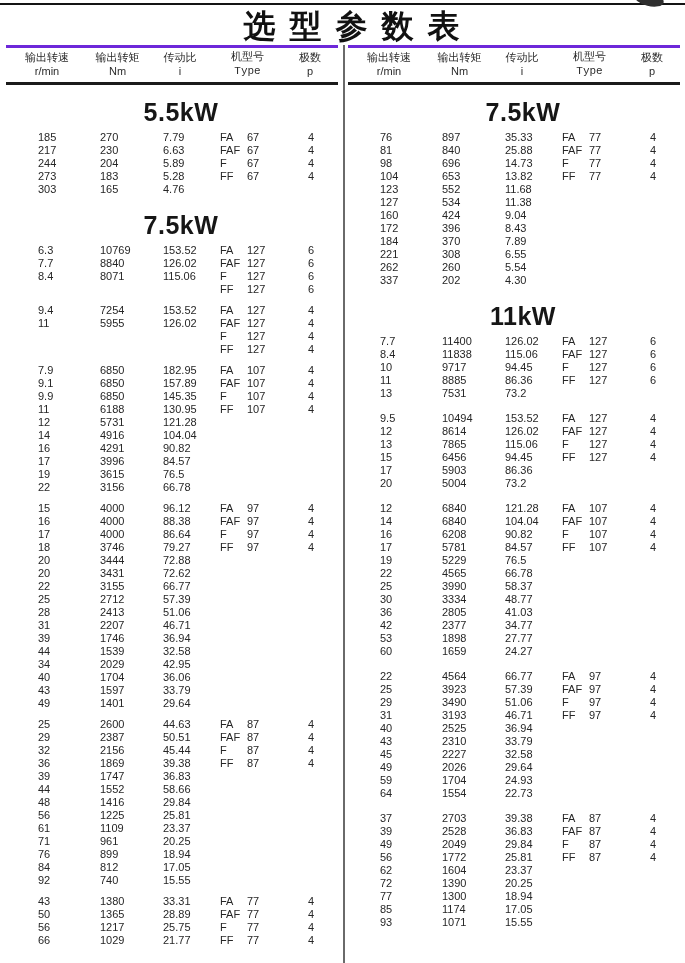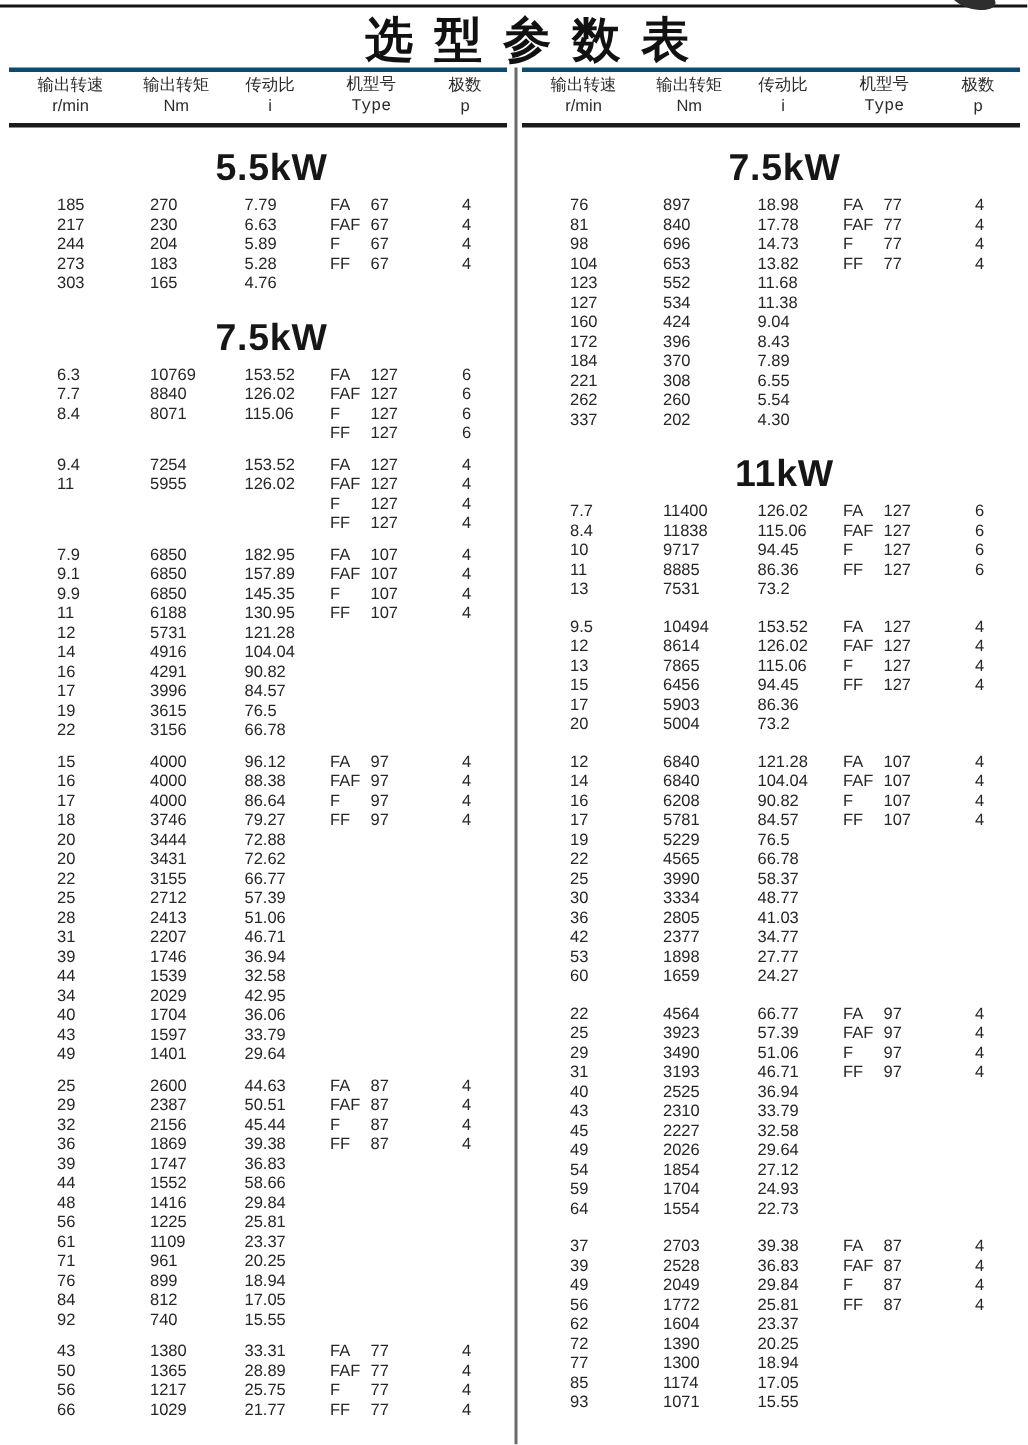--- a/index.html
+++ b/index.html
@@ -11,21 +11,21 @@
   .corner-blob{position:absolute;top:-8px;right:21px;width:30px;height:14px;background:#2e2e2e;border-radius:50%;transform:rotate(14deg);}
   .title{
     position:absolute;top:5px;left:16px;width:100%;margin:0;text-align:center;
     font-size:32px;font-weight:bold;letter-spacing:14px;color:#111;white-space:nowrap;
   }
   .divider{position:absolute;left:343px;top:45px;width:2px;height:918px;background:#6a6a6a;}
   .col{position:absolute;top:45px;width:332px;}
   .col-left{left:6px;}
   .col-right{left:348px;}
   .thead{
-    border-top:3px solid #0c4a6e;border-bottom:3px solid #1b1b1b;
+    border-top:3px solid #6d28d9;border-bottom:3px solid #1b1b1b;
     display:flex;padding:3px 0 4px 0;box-sizing:border-box;
   }
   .hc{text-align:center;font-size:11px;line-height:13px;color:#2b2b2b;}
   .hc .u{margin-top:1px;}
   .hw1{width:82px;} .hw2{width:59px;} .hw3{width:66px;} .hw4{width:69px;font-family:Liberation Mono, monospace;} .hw5{width:56px;}
   .kw{
     font-size:25px;font-weight:bold;color:#161616;
     margin:16px 0 6px 0;padding-left:18px;line-height:26px;letter-spacing:0.5px;text-align:center;
   }
   .body-area .kw:first-child{margin-top:14px;}
@@ -556,29 +556,29 @@
         <div>极数</div>
         <div class="u">p</div>
       </div>
     </div>
     <div class="body-area">
         <div class="kw">7.5kW</div>
         <div class="block">
           <div class="row">
             <span class="c1">76</span>
             <span class="c2">897</span>
-            <span class="c3">18.98</span>
+            <span class="c3">35.33</span>
             <span class="c4">FA</span>
             <span class="c5">77</span>
             <span class="c6">4</span>
           </div>
           <div class="row">
             <span class="c1">81</span>
             <span class="c2">840</span>
-            <span class="c3">17.78</span>
+            <span class="c3">25.88</span>
             <span class="c4">FAF</span>
             <span class="c5">77</span>
             <span class="c6">4</span>
           </div>
           <div class="row">
             <span class="c1">98</span>
             <span class="c2">696</span>
             <span class="c3">14.73</span>
             <span class="c4">F</span>
             <span class="c5">77</span>
@@ -902,28 +902,20 @@
             <span class="c2">2227</span>
             <span class="c3">32.58</span>
             <span class="c4"></span>
             <span class="c5"></span>
             <span class="c6"></span>
           </div>
           <div class="row">
             <span class="c1">49</span>
             <span class="c2">2026</span>
             <span class="c3">29.64</span>
-            <span class="c4"></span>
-            <span class="c5"></span>
-            <span class="c6"></span>
-          </div>
-          <div class="row">
-            <span class="c1">54</span>
-            <span class="c2">1854</span>
-            <span class="c3">27.12</span>
             <span class="c4"></span>
             <span class="c5"></span>
             <span class="c6"></span>
           </div>
           <div class="row">
             <span class="c1">59</span>
             <span class="c2">1704</span>
             <span class="c3">24.93</span>
             <span class="c4"></span>
             <span class="c5"></span>

